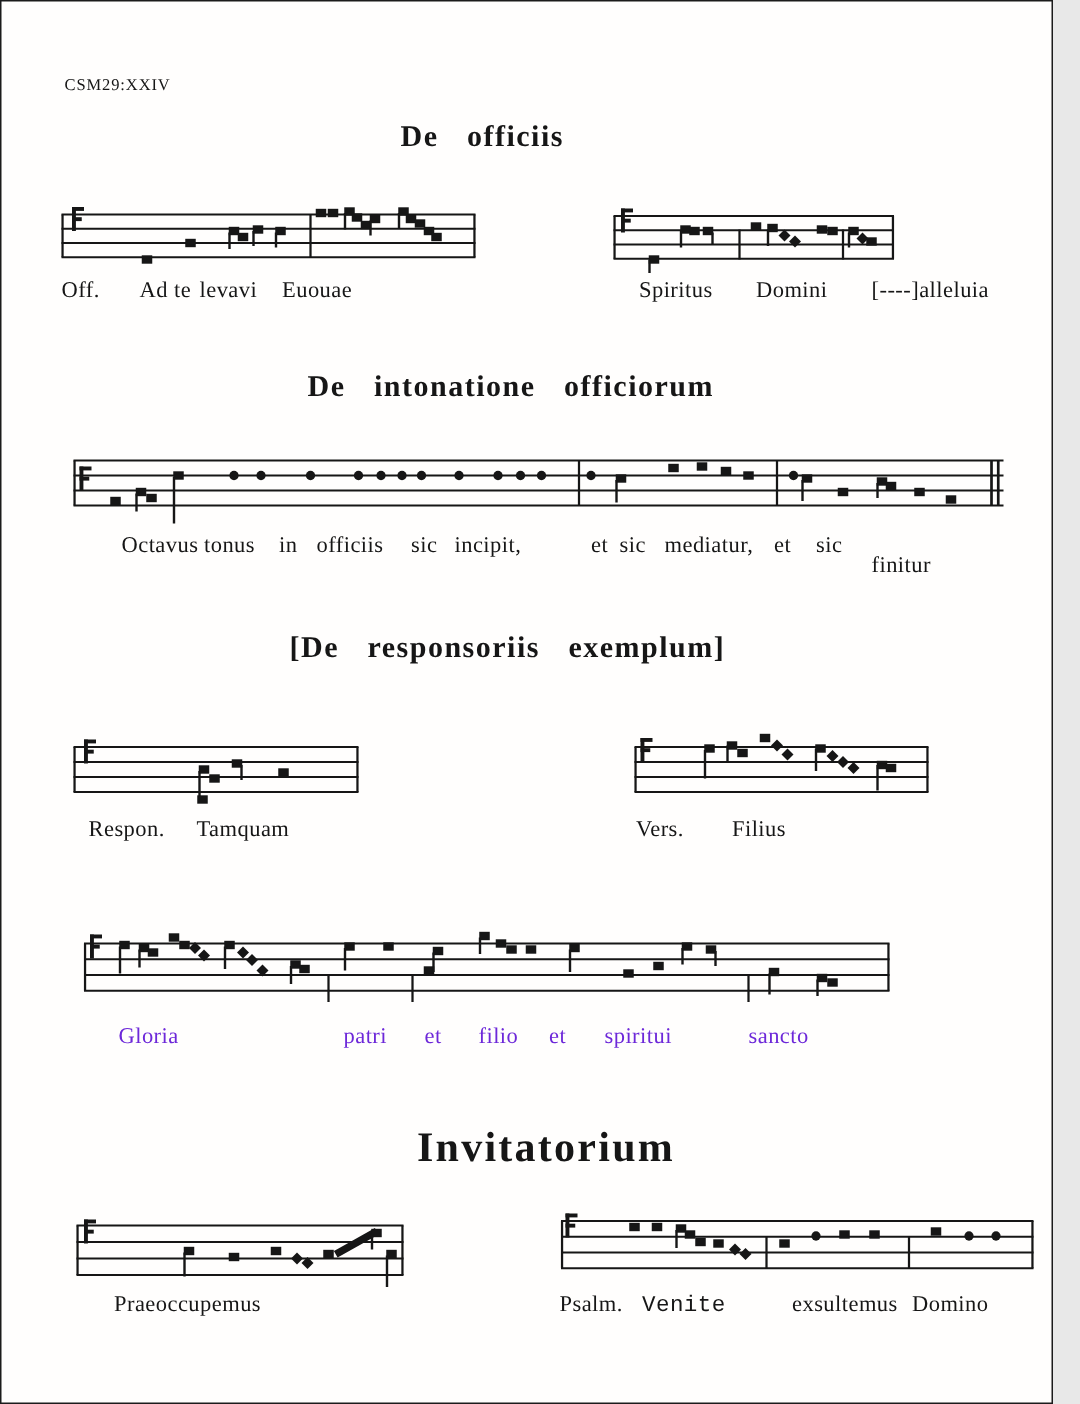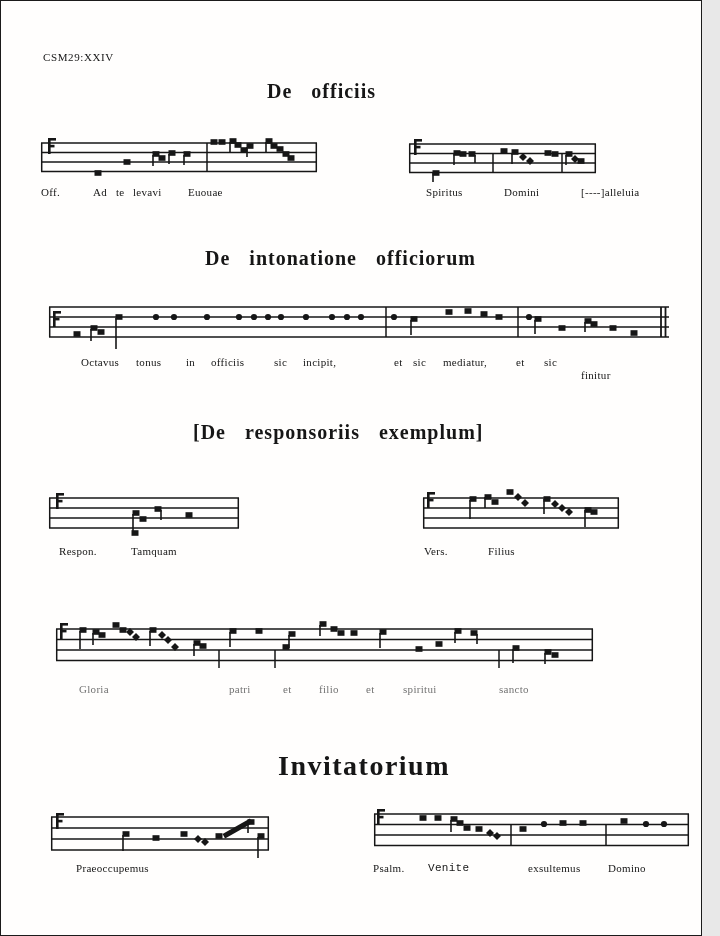--- a/index.html
+++ b/index.html
@@ -24,25 +24,25 @@
     letter-spacing:1px;
     word-spacing:13px;
     white-space:nowrap;
   }
   #h1{left:266px;top:79px;}
   #h2{left:204px;top:246px;}
   #h3{left:192px;top:420px;font-weight:600;}
   #h4{left:277px;top:749px;font-size:28px;font-weight:600;letter-spacing:1.5px;}
   .lyric{
     position:absolute;
-    font-size:11px;
+    font-size:15px;
     letter-spacing:.3px;
     white-space:nowrap;
   }
-  .lyric.faint{color:#737373;text-align:right;}
+  .lyric.faint{color:#6d28d9;text-align:right;}
   #score svg{position:absolute;overflow:visible;}
 </style>
 </head>
 <body>
 
 <div class="page">
   <div class="corner-label">CSM29:XXIV</div>
 
   <div class="heading" id="h1">De officiis</div>
   <div class="heading" id="h2">De intonatione officiorum</div>

